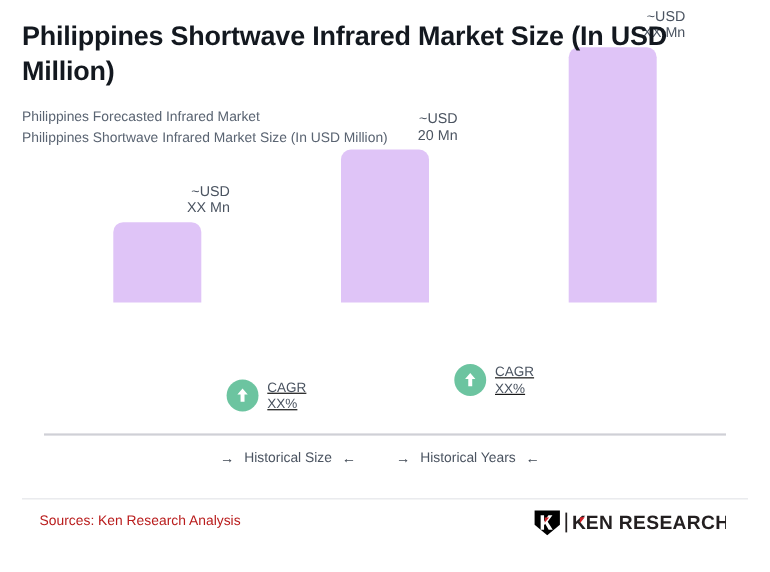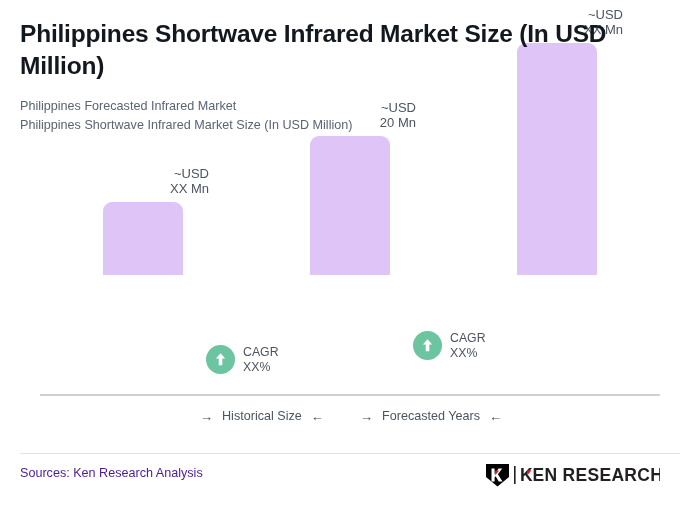--- a/index.html
+++ b/index.html
@@ -81,20 +81,21 @@
     color: #4b5461;
     white-space: pre-line;
   }
 
   
   .cagr {
     position: absolute;
     display: flex;
     align-items: center;
     gap: 8px;
+    text-decoration: underline;
   }
   .cagr-circle {
     width: 29px;
     height: 29px;
     border-radius: 50%;
     background: #6cc4a0;
     display: flex;
     align-items: center;
     justify-content: center;
     flex: 0 0 auto;
@@ -134,24 +135,24 @@
   #footer-divider {
     position: absolute;
     left: 20px;
     top: 453px;
     width: 660px;
     height: 1px;
     background: #e2e3e7;
   }
   #sources-text {
     position: absolute;
-    left: 20px;
+    left: 36px;
     top: 466px;
     font-size: 12.6px;
-    color: #4c1d95;
+    color: #b91c1c;
   }
   #brand-logo {
     position: absolute;
     left: 484px;
     top: 463px;
     display: flex;
     align-items: center;
     height: 24px;
   }
   #brand-logo svg { display: block; }
@@ -208,21 +209,21 @@
 </div>
 
 <div id="years-legend">
   <div class="year-span" style="left:160px;">
     <span class="arr">→</span>
     <span>Historical Size</span>
     <span class="arr">←</span>
   </div>
   <div class="year-span" style="left:320px;">
     <span class="arr">→</span>
-    <span>Forecasted Years</span>
+    <span>Historical Years</span>
     <span class="arr">←</span>
   </div>
 </div>
 
 <div id="footer-divider"></div>
 <div id="sources-text">Sources: Ken Research Analysis</div>
 
 <div id="brand-logo">
   <svg width="176" height="24" viewBox="0 0 176 24" aria-hidden="true">
 

